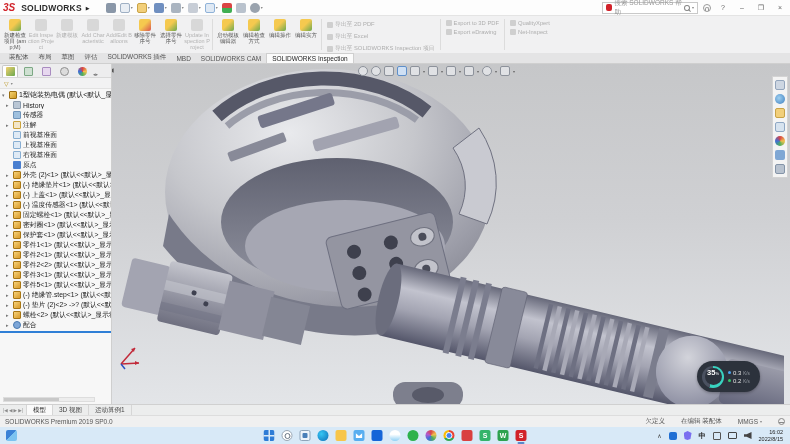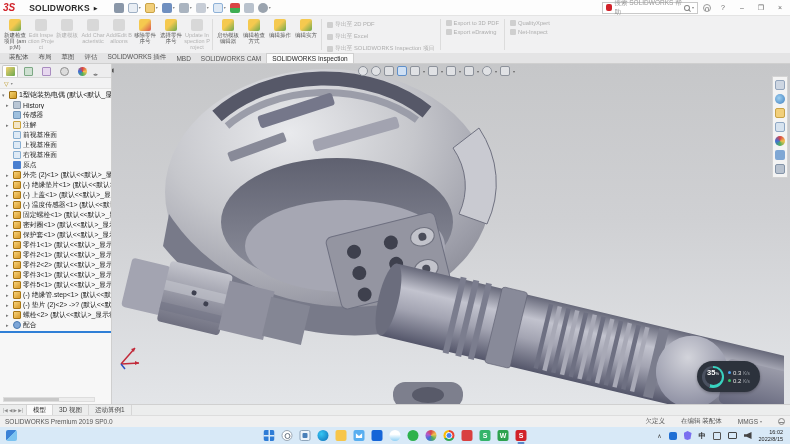--- a/index.html
+++ b/index.html
@@ -1,20 +1,20 @@
 <!DOCTYPE html>
 <html><head>
 <meta charset="utf-8">
 <style>
 *{margin:0;padding:0;box-sizing:border-box}
 html,body{width:790px;height:444px;overflow:hidden}
 body{font-family:"Liberation Sans",sans-serif;font-size:8px;color:#333;background:#fff;position:relative}
 
 #titlebar{position:absolute;top:0;left:0;right:0;height:16px;background:#fdfdfd;border-bottom:1px solid #e4e4e4;display:flex;align-items:center;padding:0 3px;z-index:30}
-.logo{display:flex;align-items:baseline;gap:14px;flex:0 0 auto}
+.logo{display:flex;align-items:baseline;gap:6px;flex:0 0 auto}
 .logo-mark{color:#d1222a;font-style:italic;font-weight:bold;font-size:10px}
 .logo-text{font-weight:bold;font-size:8.5px;letter-spacing:.2px;color:#2b2b2b}
 .menu-arrow{font-size:5px;color:#222;margin-left:4px}
 .qat{display:flex;gap:4px;margin-left:16px;align-items:center}
 .qat-it{display:flex;align-items:center;gap:1px}
 .qi{width:10px;height:10px;border-radius:2px;display:inline-block}
 .qi.home{background:#8a97a8}.qi.new{background:#e9eef4;border:1px solid #9fb0c4}.qi.open{background:#f2cf7a;border:1px solid #c9a347}.qi.save{background:#6f8fc0}.qi.print{background:#aab4c0}.qi.undo{background:#c7cdd6}.qi.select{background:#dfe9f4;border:1px solid #8fb2d8}.qi.rebuild{background:linear-gradient(180deg,#d94444 50%,#3fae52 50%)}.qi.fileprops{background:#b9c2cd}.qi.gear{background:#9aa3ae;border-radius:50%}
 .caret{font-size:4px;color:#888}
 #win-title{position:absolute;left:200px;right:200px;text-align:center;font-size:7.5px;color:#555;pointer-events:none}
 .tb-right{margin-left:auto;display:flex;align-items:center;gap:5px}

